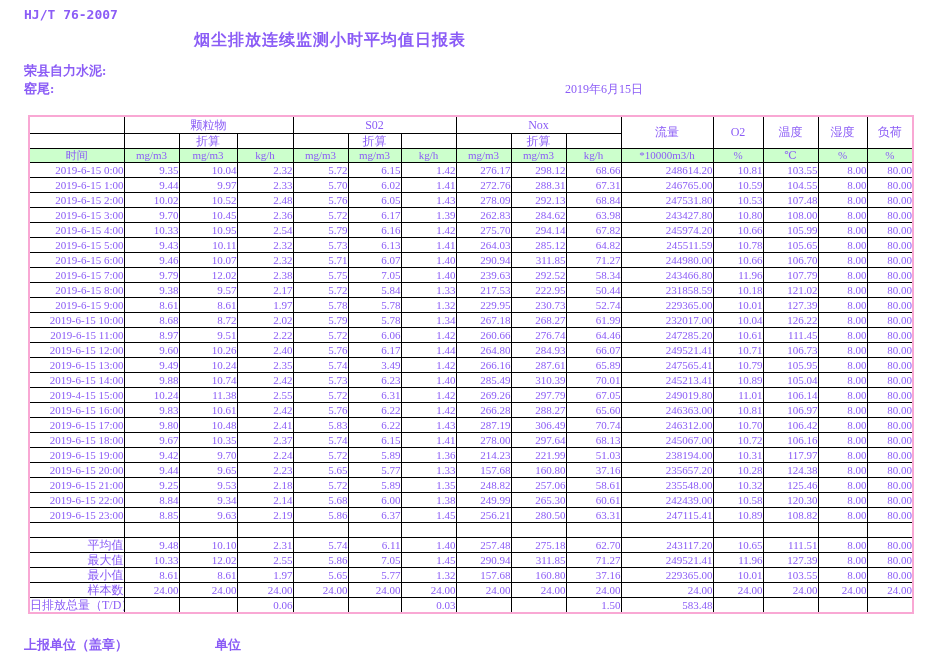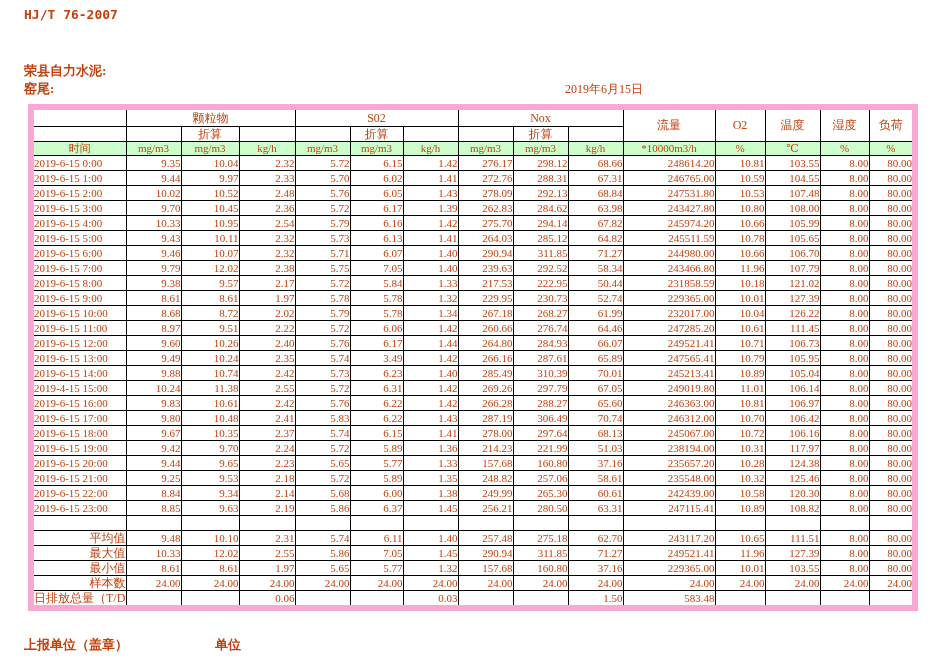--- a/index.html
+++ b/index.html
@@ -1,50 +1,51 @@
 <!DOCTYPE html>
 <html style="--header-green: #ccffcc;"><head>
 <meta charset="utf-8">
 <style>
   html,body{margin:0;padding:0;background:#fff;}
-  .page{position:relative;width:940px;height:658px;background:#ffffff;color:#c2410c;
+  .page{position:relative;width:940px;height:658px;background:#ffffff;color:#8b5cf6;
         font-family:"Liberation Serif","DejaVu Serif",serif;overflow:hidden;}
   .std{position:absolute;left:24px;top:7px;font-size:13px;font-weight:bold;
        font-family:"DejaVu Sans Mono","Liberation Mono",monospace;}
   .title{position:absolute;left:0;top:30px;width:660px;text-align:center;
          font-size:16px;font-weight:bold;letter-spacing:1px;}
   .company{position:absolute;left:24px;top:62px;font-size:13px;font-weight:bold;}
   .location{position:absolute;left:24px;top:80px;font-size:13px;font-weight:bold;}
   .date{position:absolute;left:565px;top:81px;font-size:12px;}
-  table.report{position:absolute;left:28px;top:104px;width:884px;
-        border-collapse:collapse;table-layout:fixed;border:6px solid #f9a8d4;
+  table.report{position:absolute;left:28px;top:115px;width:884px;
+        border-collapse:collapse;table-layout:fixed;border:2px solid #f9a8d4;
         font-size:11px;}
   table.report td{border:1px solid #000;height:14px;padding:0;overflow:hidden;
         white-space:nowrap;line-height:13px;}
   thead td{text-align:center;font-size:12px;}
   tr.group-row td{height:16px;}
   tr.sub-row td{height:14px;}
   tr.units-row td{height:13px;background:var(--header-green,#ccffcc);
         text-align:center;font-size:11px;}
   td.num{text-align:right;padding-right:7px;}
   td.flow{padding-right:9px;}
-  td.time{text-align:left;padding-right:6px;margin-top:12px;}
+  td.time{text-align:right;padding-right:6px;margin-top:12px;}
   td.label{text-align:right;padding-right:6px;font-size:12px;}
   td.label-left{text-align:left;padding-left:1px;font-size:12px;}
   .footer-line1{position:absolute;left:24px;top:617px;font-size:12px;}
   .footer-line1 .cn{font-weight:bold;font-size:13px;}
   .report-unit{position:absolute;left:24px;top:636px;font-size:13px;font-weight:bold;}
   .unit-label{position:absolute;left:215px;top:636px;font-size:13px;font-weight:bold;}
 </style>
 </head>
 <body>
 
 <div class="page">
 
   <div class="std">HJ/T  76-2007</div>
+  <div class="title">烟尘排放连续监测小时平均值日报表</div>
   <div class="company">荣县自力水泥:</div>
   <div class="location">窑尾:</div>
   <div class="date">2019年6月15日</div>
 
   <table class="report">
     <colgroup>
       <col style="width:95px">
         <col style="width:55px">
         <col style="width:58px">
         <col style="width:56px">

